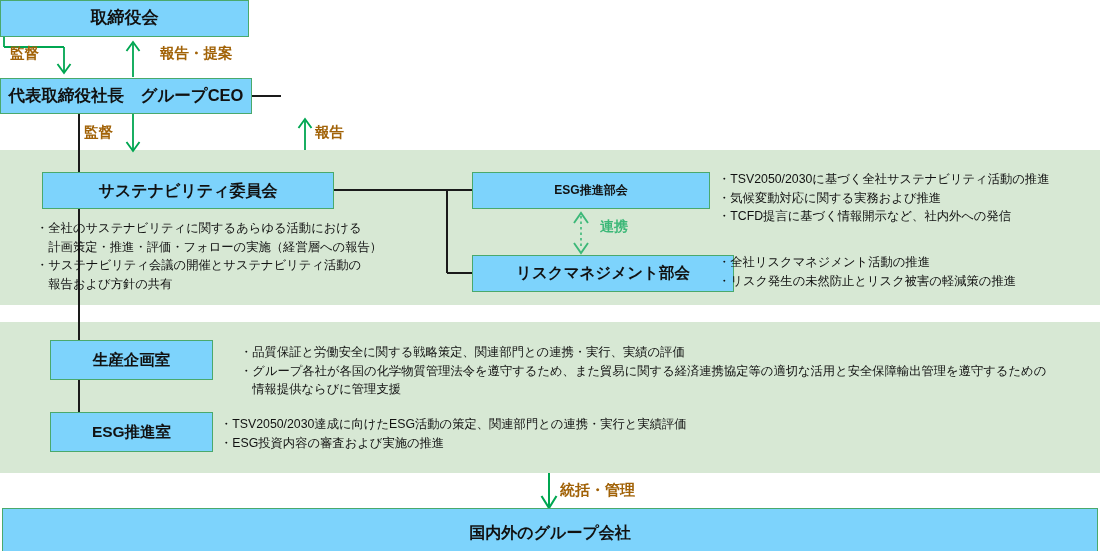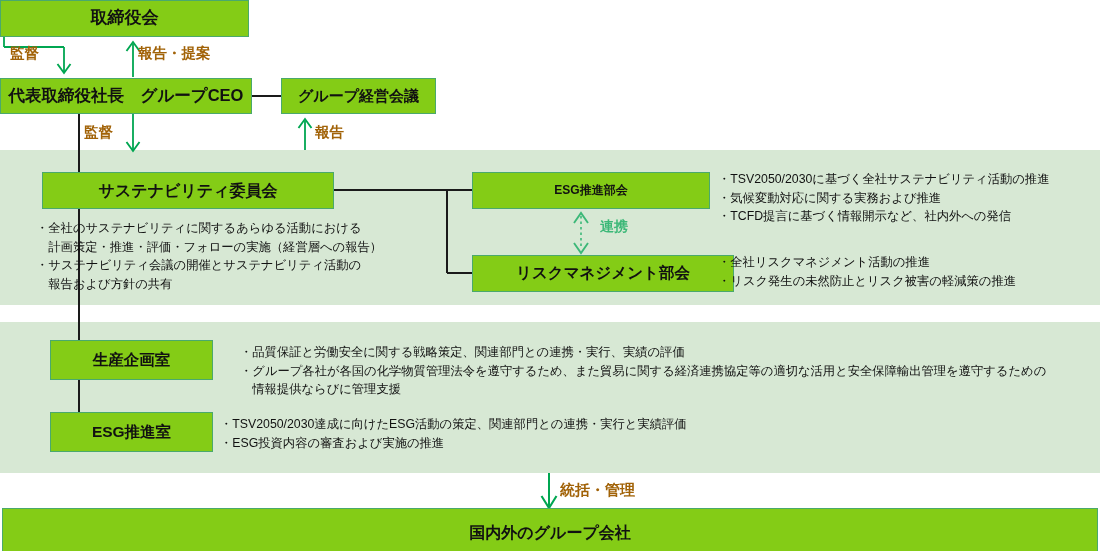--- a/index.html
+++ b/index.html
@@ -31,21 +31,21 @@
     position: absolute;
     left: 0; top: 0;
     width: 1100px; height: 551px;
     z-index: 1;
   }
 
   
   .box {
     position: absolute;
     box-sizing: border-box;
-    background: #84cc16;
+    background: #7dd3fc;
     border: 1.6px solid #4aa96c;
     display: flex;
     align-items: center;
     justify-content: center;
     z-index: 3;
     color: #111111;
     text-align: right;
     line-height: 1.2;
   }
 
@@ -77,21 +77,21 @@
   
   .alabel {
     position: absolute;
     z-index: 4;
     color: #a16207;
     font-weight: bold;
     font-size: 14.5px;
     white-space: nowrap;
   }
   #lbl-supervise-1 { left: 10px;  top: 44px; }
-  #lbl-report-1    { left: 138px; top: 44px; }
+  #lbl-report-1    { left: 160px; top: 44px; }
   #lbl-supervise-2 { left: 84px;  top: 123px; }
   #lbl-report-2    { left: 315px; top: 123px; }
   #lbl-renkei      { left: 600px; top: 218px; color:#3cb878; font-weight:bold; font-size:14px; }
   #lbl-govern      { left: 560px; top: 481px; font-size: 15px; }
 </style>
 </head>
 <body>
 
 <div id="chart">
 
@@ -154,21 +154,20 @@
     <g>
       <path d="M549,473 L549,506" stroke="#00a651" stroke-width="2" fill="none"></path>
       <path d="M541.5,496 L549,508 L556.5,496" stroke="#00a651" stroke-width="2.1" fill="none"></path>
     </g>
   </svg>
 
   <div class="box" id="box-board">取締役会</div>
 
   <div class="box" id="box-ceo">代表取締役社長　グループCEO</div>
 
-  <div class="box" id="box-mgmt-meeting">グループ経営会議</div>
 
   <div class="box" id="box-sus-comm">サステナビリティ委員会</div>
 
   <div class="box" id="box-esg-sub">ESG推進部会</div>
 
   <div class="box" id="box-risk-sub">リスクマネジメント部会</div>
 
   <div class="box" id="box-prod-office">生産企画室</div>
 
   <div class="box" id="box-esg-office">ESG推進室</div>

